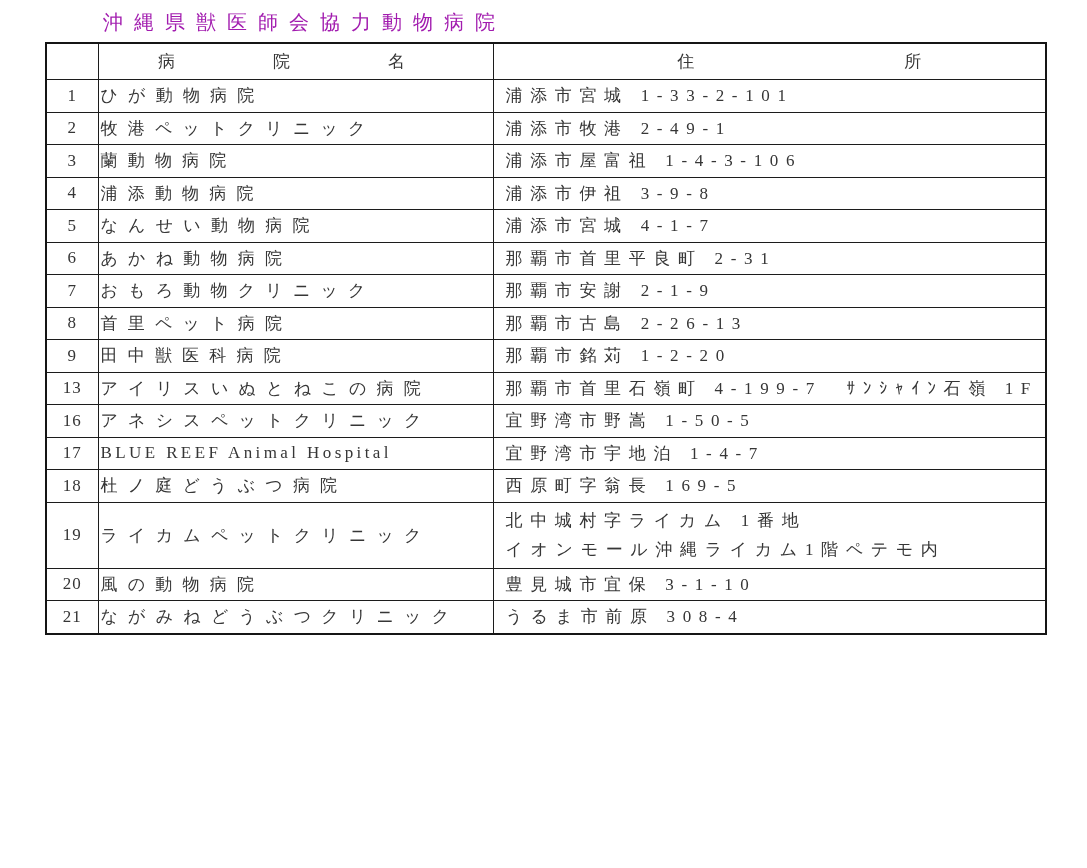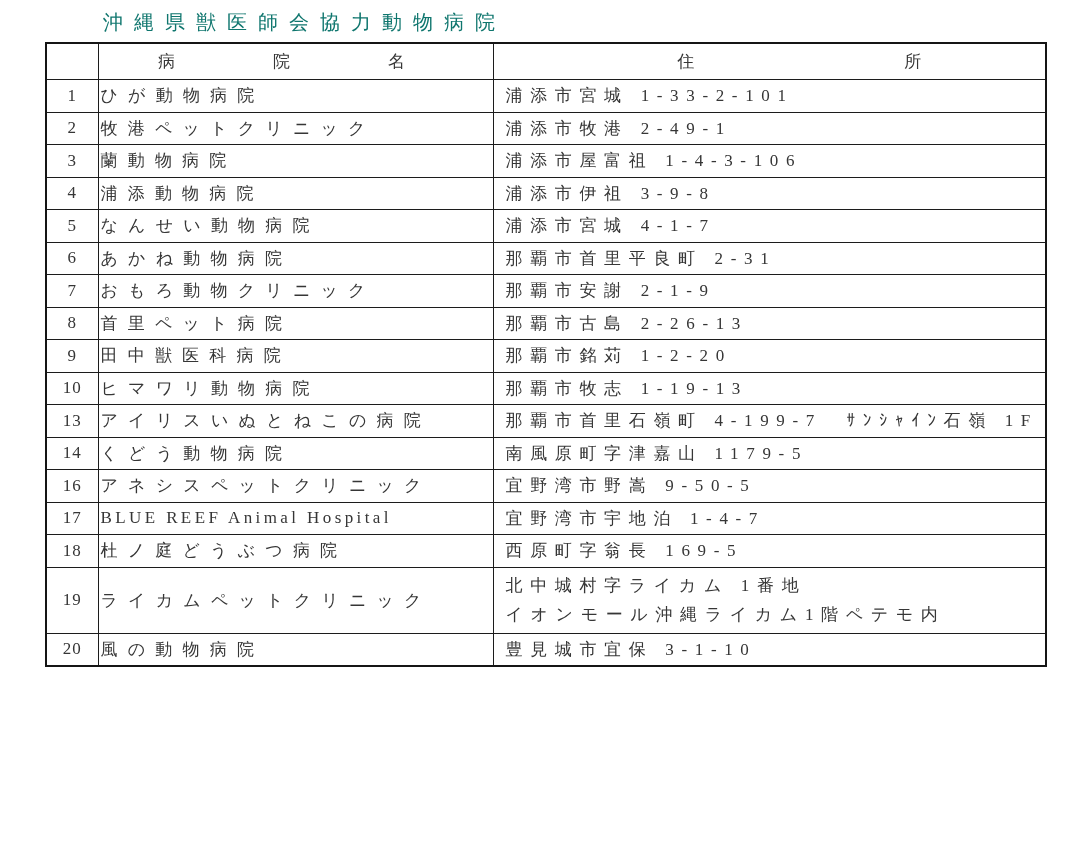--- a/index.html
+++ b/index.html
@@ -9,21 +9,21 @@
     background:#ffffff;
     font-family:"Liberation Serif","DejaVu Serif",serif;
     color:#363636;
     overflow:hidden;
   }
   .doc-title {
     position:absolute;
     left:103px; top:9px;
     font-size:20px;
     letter-spacing:11px;
-    color:#0f766e;
+    color:#a21caf;
     white-space:nowrap;
   }
   table.hospital-table {
     position:absolute;
     left:45px; top:42px;
     border-collapse:collapse;
     table-layout:fixed;
     width:1000px;
     border:2px solid #151515;
   }
@@ -133,38 +133,28 @@
           <td class="num">8</td>
           <td class="name">首里ペット病院</td>
           <td class="addr">那覇市古島 2-26-13</td>
         </tr>
         <tr>
           <td class="num">9</td>
           <td class="name">田中獣医科病院</td>
           <td class="addr">那覇市銘苅 1-2-20</td>
         </tr>
         <tr>
-          <td class="num">10</td>
-          <td class="name">ヒマワリ動物病院</td>
-          <td class="addr">那覇市牧志 1-19-13</td>
-        </tr>
-        <tr>
           <td class="num">13</td>
           <td class="name">アイリスいぬとねこの病院</td>
           <td class="addr">那覇市首里石嶺町 4-199-7　ｻﾝｼｬｲﾝ石嶺 1F</td>
         </tr>
         <tr>
-          <td class="num">14</td>
-          <td class="name">くどう動物病院</td>
-          <td class="addr">南風原町字津嘉山 1179-5</td>
-        </tr>
-        <tr>
           <td class="num">16</td>
           <td class="name">アネシスペットクリニック</td>
-          <td class="addr">宜野湾市野嵩 9-50-5</td>
+          <td class="addr">宜野湾市野嵩 1-50-5</td>
         </tr>
         <tr>
           <td class="num">17</td>
           <td class="name latin">BLUE REEF Animal Hospital</td>
           <td class="addr">宜野湾市宇地泊 1-4-7</td>
         </tr>
         <tr>
           <td class="num">18</td>
           <td class="name">杜ノ庭どうぶつ病院</td>
           <td class="addr">西原町字翁長 169-5</td>
@@ -173,16 +163,21 @@
           <td class="num">19</td>
           <td class="name">ライカムペットクリニック</td>
           <td class="addr">北中城村字ライカム 1番地
 イオンモール沖縄ライカム1階ペテモ内</td>
         </tr>
         <tr>
           <td class="num">20</td>
           <td class="name">風の動物病院</td>
           <td class="addr">豊見城市宜保 3-1-10</td>
         </tr>
+        <tr>
+          <td class="num">21</td>
+          <td class="name">ながみねどうぶつクリニック</td>
+          <td class="addr">うるま市前原 308-4</td>
+        </tr>
       </tbody>
   </table>
 
 </div>
 
 </body></html>

